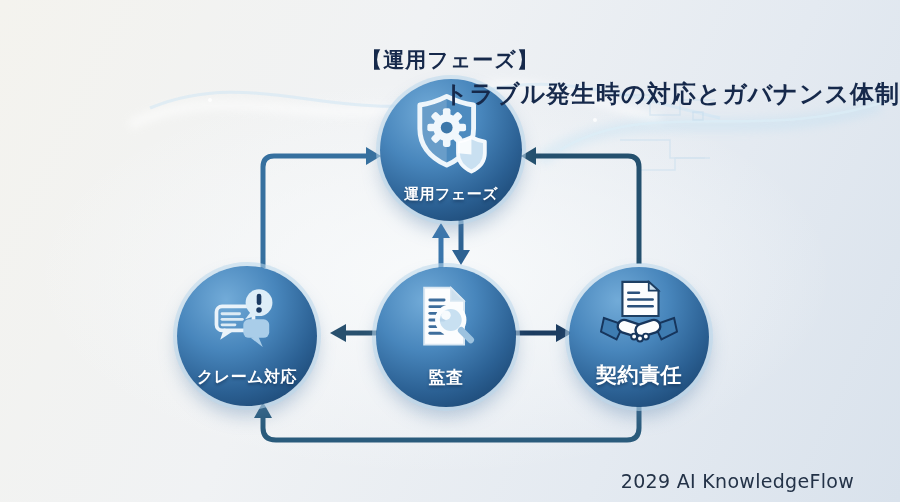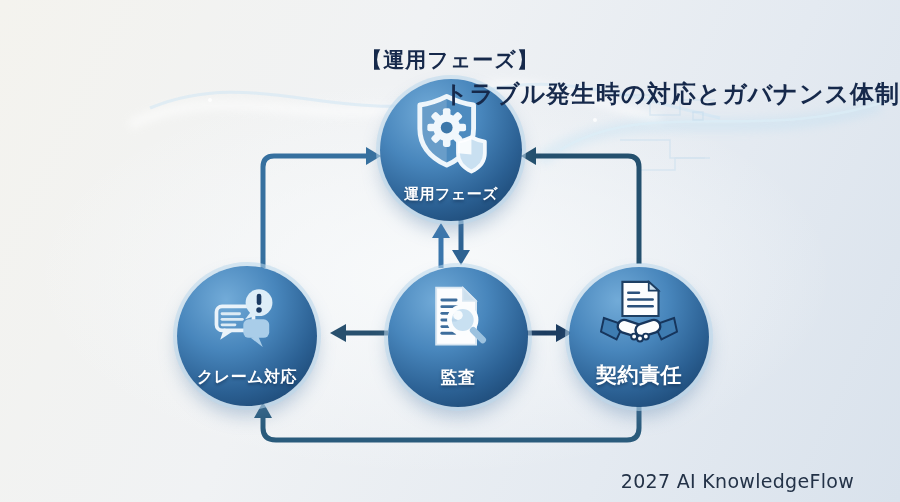--- a/index.html
+++ b/index.html
@@ -26,21 +26,21 @@
   .node .label{
     position:absolute;left:0;width:100%;text-align:center;color:#fff;font-weight:bold;
     text-shadow:0 2px 3px rgba(10,30,60,.45);letter-spacing:.5px;
   }
   .node-governance{left:380px;top:79px;width:142px;height:142px;}
   .node-governance .icon{top:12px;}
   .node-governance .label{bottom:17px;font-size:15px;}
   .node-claims{left:177px;top:266px;width:140px;height:140px;}
   .node-claims .icon{top:20px;}
   .node-claims .label{bottom:18px;font-size:16px;}
-  .node-audit{left:388px;top:267px;width:140px;height:140px;}
+  .node-audit{left:376px;top:267px;width:140px;height:140px;}
   .node-audit .icon{top:14px;}
   .node-audit .label{bottom:18px;font-size:17px;}
   .node-contract{left:569px;top:267px;width:140px;height:140px;}
   .node-contract .icon{top:12px;}
   .node-contract .label{bottom:18px;font-size:21px;}
   .footer{
     position:absolute;right:46px;bottom:10px;font-size:19px;color:#233247;
     letter-spacing:.3px;z-index:5;
   }
 </style>
@@ -179,15 +179,15 @@
       <path d="M76 40 L56 47 L63 62 L79 54 Z" fill="#3e7cb1" stroke="#16355c" stroke-width="2"></path>
       <rect x="18" y="44" width="26" height="13" rx="6.5" transform="rotate(18 31 50)" fill="#fcfdfe" stroke="#16355c" stroke-width="2.4"></rect>
       <rect x="36" y="44" width="26" height="13" rx="6.5" transform="rotate(-18 49 50)" fill="#fcfdfe" stroke="#16355c" stroke-width="2.4"></rect>
       <circle cx="35" cy="59" r="3" fill="#fcfdfe" stroke="#16355c" stroke-width="2"></circle>
       <circle cx="41" cy="61" r="3" fill="#fcfdfe" stroke="#16355c" stroke-width="2"></circle>
       <circle cx="47" cy="59" r="3" fill="#fcfdfe" stroke="#16355c" stroke-width="2"></circle>
     </svg>
     <div class="label">契約責任</div>
   </div>
 
-  <div class="footer">2027 AI KnowledgeFlow</div>
+  <div class="footer">2029 AI KnowledgeFlow</div>
 
 </div>
 
 </body></html>

